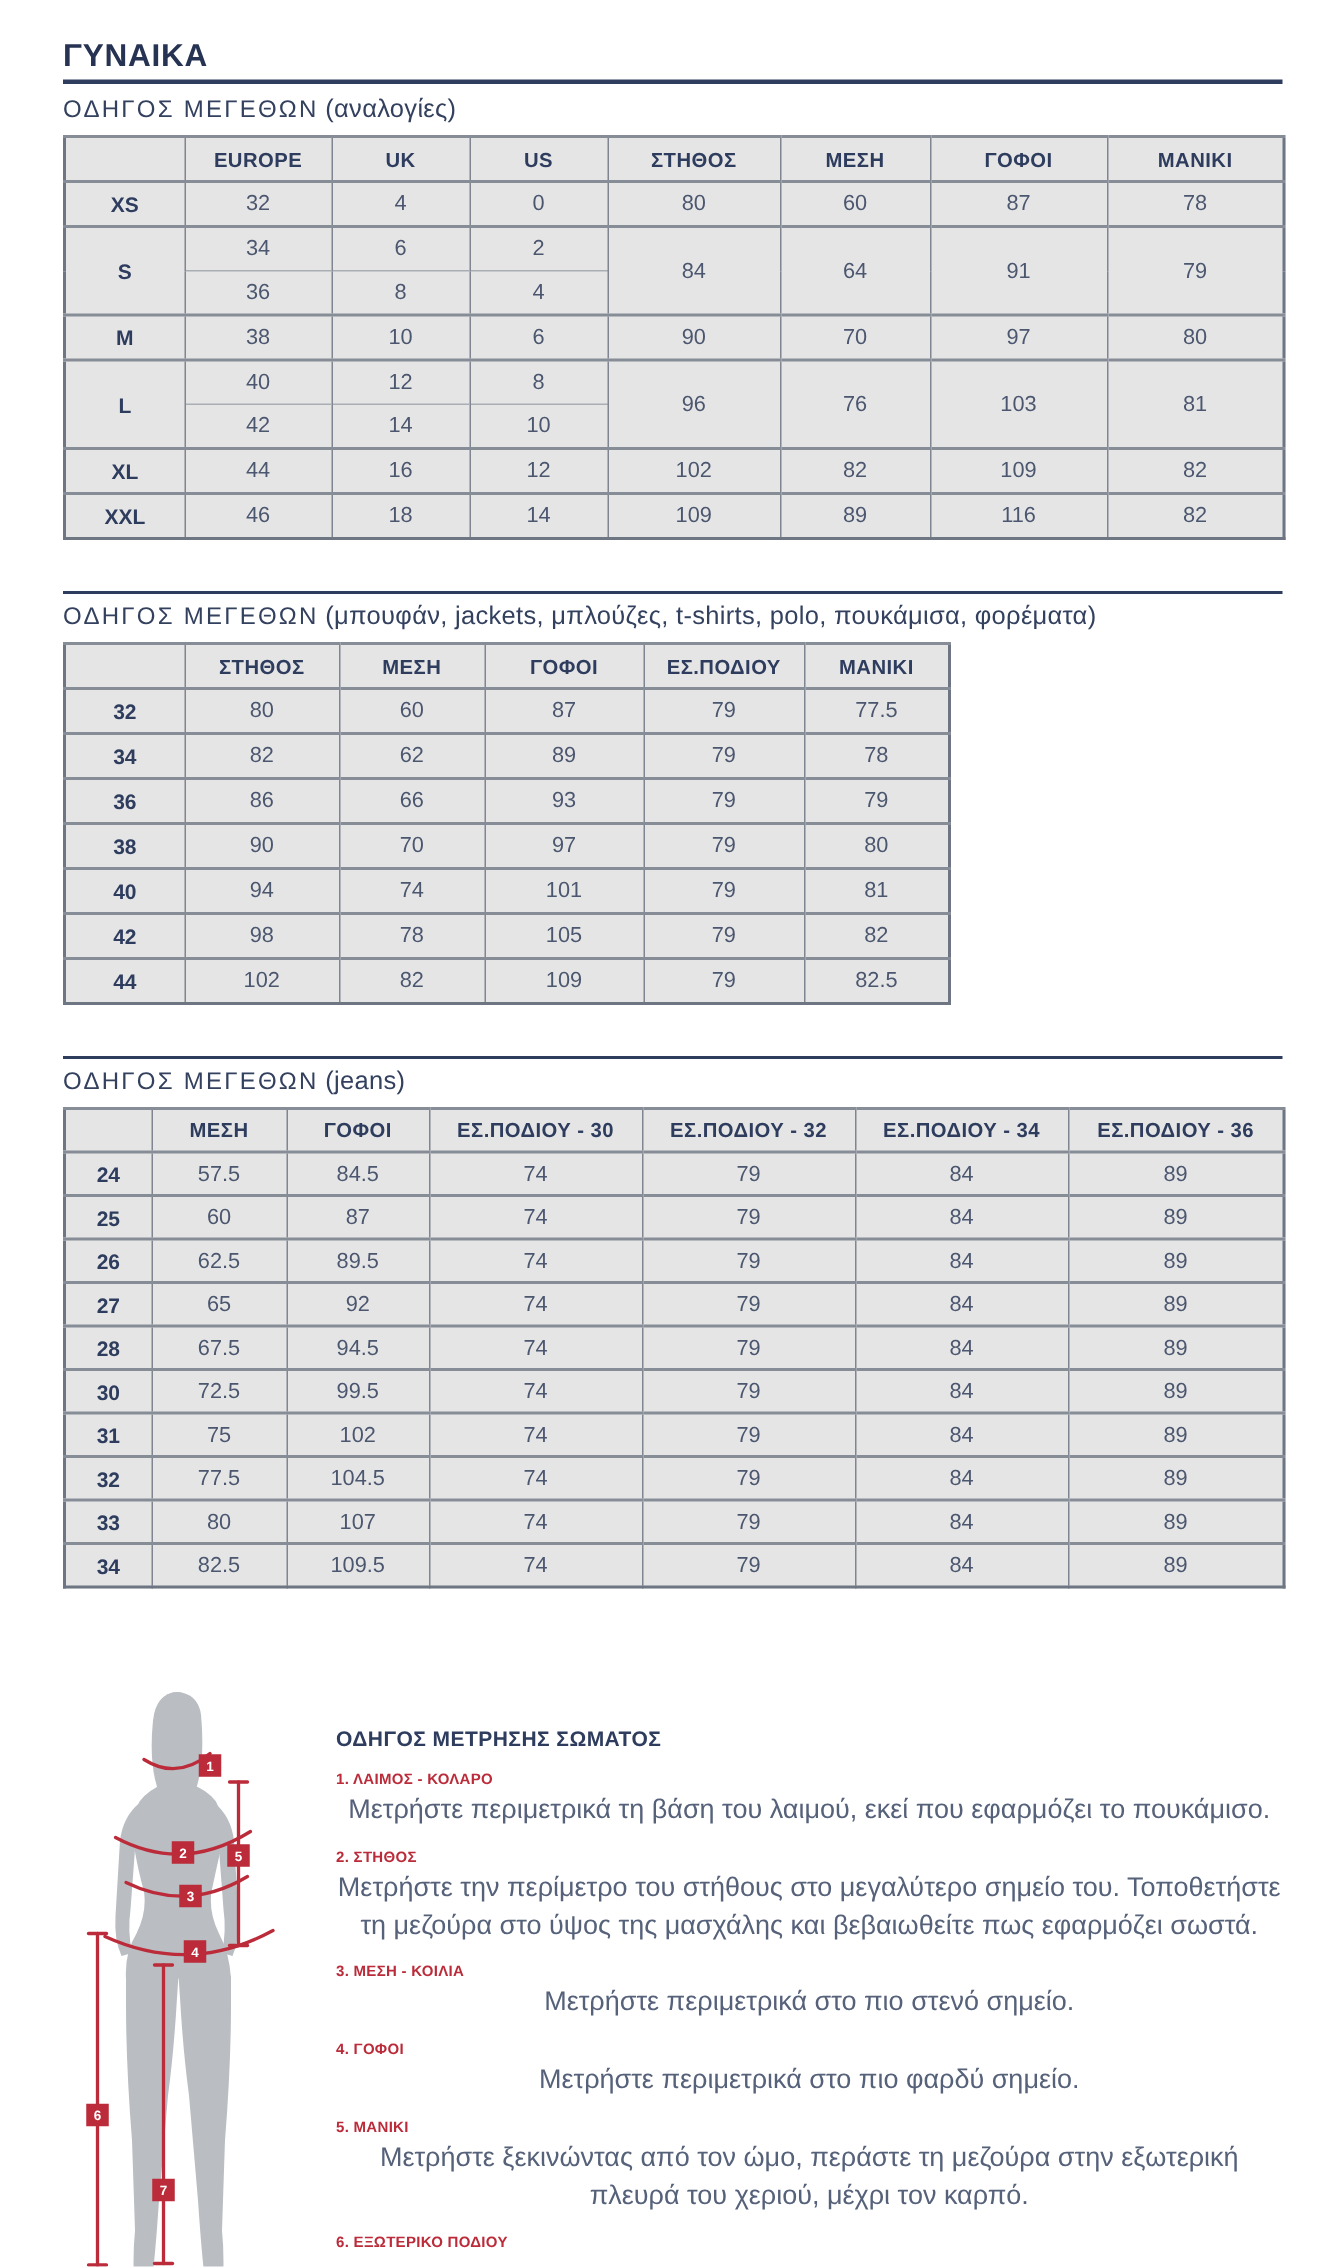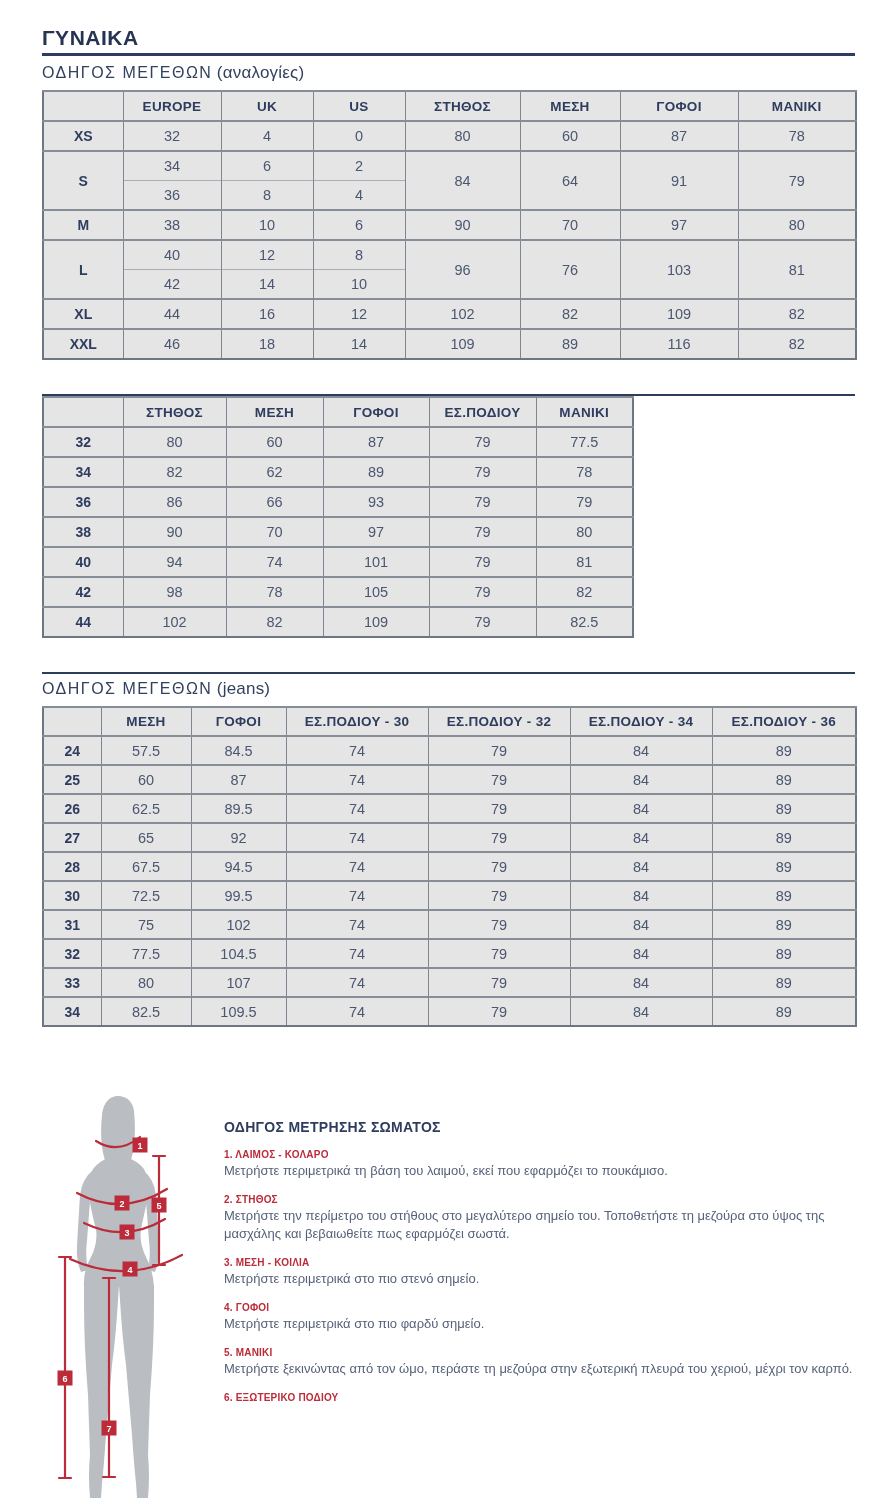--- a/index.html
+++ b/index.html
@@ -42,21 +42,21 @@
   table.sizes td { font-size: 14.5px; font-weight: normal; color: #4b566f; }
   table.sizes th.rl { font-size: 14px; font-weight: bold; color: #2e3c5e; }
   table.sizes tr.sub > td { border-top: 1px solid #a9aeb5; }
 
   .guide { display: flex; align-items: flex-start; gap: 2px; margin-top: 68px; }
   .guide-figure { flex: none; margin-left: -10px; }
   .guide-text { flex: 1; max-width: 660px; margin-top: 24px; }
   .guide-title { font-size: 14px; font-weight: bold; color: #2e3c5e; letter-spacing: .3px; margin: 0 0 6px 0; }
   .gi { margin-top: 14px; }
   .gi-h { font-size: 10px; font-weight: bold; color: #bb2b39; margin-bottom: 2px; letter-spacing: .2px; }
-  .gi-t { font-size: 13px; color: #56617a; line-height: 1.38; }
+  .gi-t { font-size: 18px; color: #56617a; line-height: 1.38; text-align: center; }
 
   svg text.mnum {
     font-family: "Liberation Sans", sans-serif;
     font-size: 9px; font-weight: bold; fill: #ffffff;
   }
 </style>
 </head>
 <body>
 
 <div class="page">
@@ -160,20 +160,24 @@
         <td>14</td>
         <td>109</td>
         <td>89</td>
         <td>116</td>
         <td>82</td>
       </tr>
     </tbody>
   </table>
 
   <div class="sec-rule"></div>
+  <div class="sec-head">
+    <span class="sec-title">ΟΔΗΓΟΣ ΜΕΓΕΘΩΝ</span>
+    <span class="sec-sub">(μπουφάν, jackets, μπλούζες, t-shirts, polo, πουκάμισα, φορέματα)</span>
+  </div>
 
   <table class="sizes t2" style="width:590px">
     <colgroup>
       <col style="width:80px">
         <col style="width:103px">
         <col style="width:97px">
       <col style="width:106px">
         <col style="width:107px">
         <col style="width:97px">
     </colgroup>

